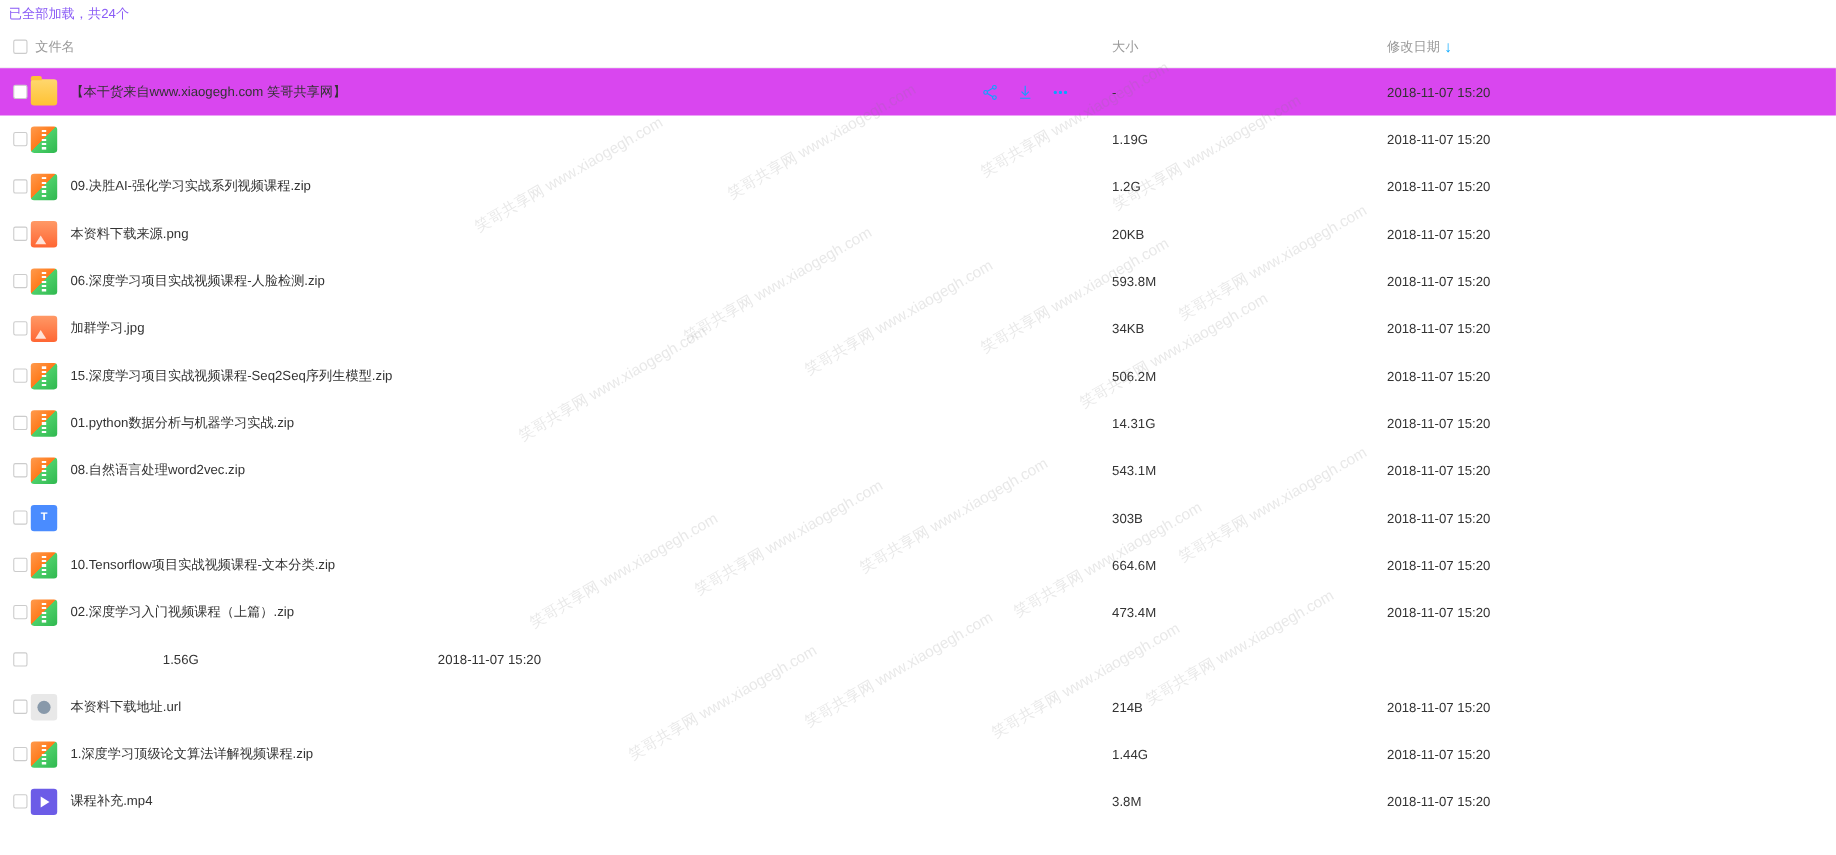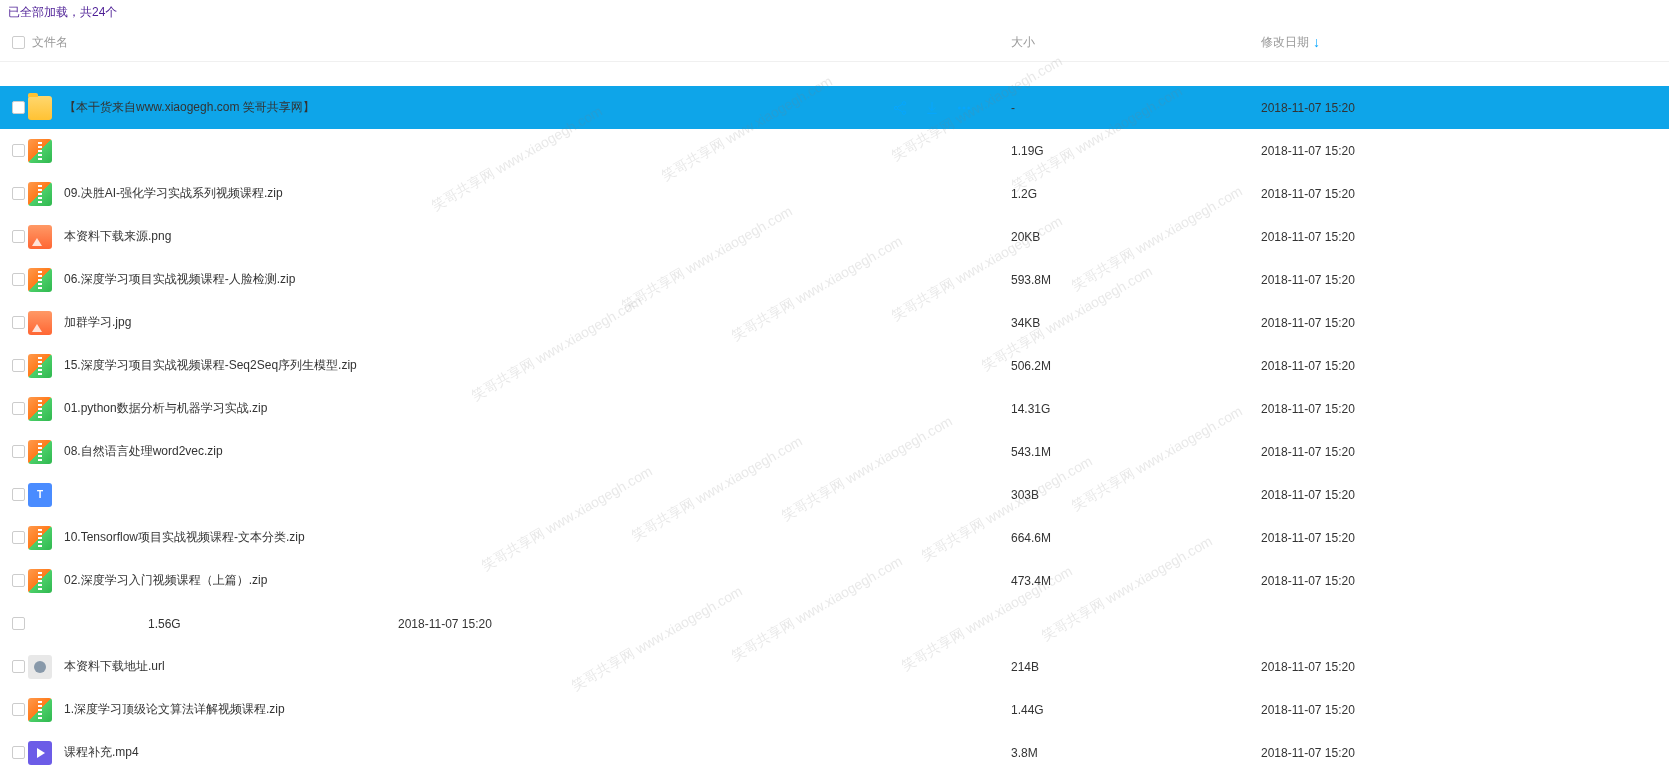--- a/index.html
+++ b/index.html
@@ -33,21 +33,21 @@
       cursor: pointer;
     }
     .breadcrumb .sep {
       color: #ccc;
       margin: 0 6px;
     }
     .breadcrumb .current {
       color: #999;
     }
     .breadcrumb-right {
-      color: #4c1d95;
+      color: #8b5cf6;
       font-size: 12px;
       padding-right: 16px;
     }
     .header-row {
       display: flex;
       align-items: center;
       height: 38px;
       border-bottom: 1px solid #f0f0f0;
       color: #999;
       font-size: 12px;
@@ -86,22 +86,21 @@
     }
     .file-row {
       display: flex;
       align-items: center;
       height: 43px;
       padding: 0 8px;
       font-size: 12px;
       color: #333;
     }
     .file-row.selected {
-      background: #0ea5e9;
-      margin-top: 24px;
+      background: #d946ef;
     }
     .checkbox {
       width: 13px;
       height: 13px;
       border: 1px solid #ccc;
       border-radius: 2px;
       background: #fff;
       cursor: pointer;
     }
     .file-icon {

